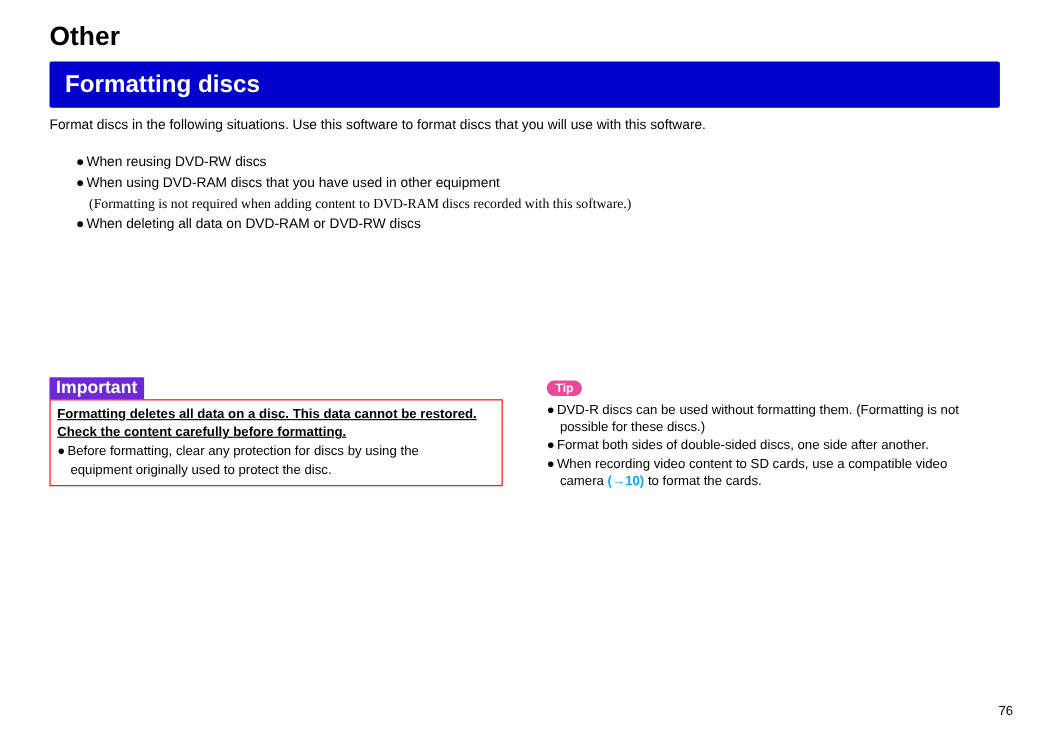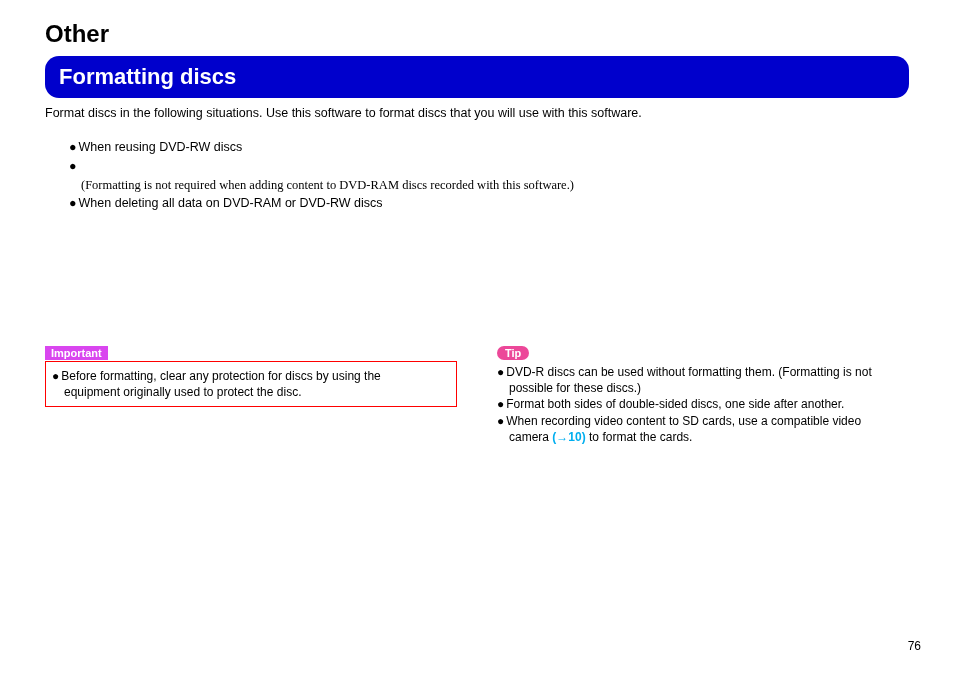--- a/index.html
+++ b/index.html
@@ -16,21 +16,21 @@
       font-weight: bold;
       color: #000;
       margin-bottom: 8px;
     }
     .title-bar {
       background: #0000CC;
       color: #fff;
       font-size: 22px;
       font-weight: bold;
       padding: 8px 14px;
-      border-radius: 14px;
+      border-radius: 2px;
       margin-bottom: 8px;
     }
     .intro {
       font-size: 12.5px;
       color: #000;
       margin-bottom: 18px;
     }
     .top-list {
       padding-left: 24px;
       font-size: 12.5px;
@@ -40,23 +40,23 @@
     .top-list .bullet { margin-right: 2px; }
     .top-list .sub { padding-left: 12px; font-family: Liberation Serif, serif; }
     .columns {
       display: flex;
       gap: 40px;
       margin-top: 130px;
     }
     .col { flex: 1; }
     .label-important {
       display: inline-block;
-      background: #d946ef;
+      background: #6d28d9;
       color: #fff;
-      font-size: 11px;
+      font-size: 16px;
       font-weight: bold;
       padding: 1px 6px;
       margin-bottom: 0;
     }
     .important-box {
       border: 1.5px solid #FF0000;
       padding: 4px 6px 6px 6px;
       font-size: 12px;
       line-height: 1.35;
     }
@@ -101,32 +101,34 @@
 
 <div class="intro">Format discs in the following situations. Use this software to format discs that you will use with this software.</div>
 
 <div class="top-list">
   <div class="item">
     <span class="bullet">●</span>
     <span>When reusing DVD-RW discs</span>
   </div>
   <div class="item">
     <span class="bullet">●</span>
+    <span>When using DVD-RAM discs that you have used in other equipment</span>
   </div>
   <div class="sub">(Formatting is not required when adding content to DVD-RAM discs recorded with this software.)</div>
   <div class="item">
     <span class="bullet">●</span>
     <span>When deleting all data on DVD-RAM or DVD-RW discs</span>
   </div>
 </div>
 
 <div class="columns">
   <div class="col">
     <div class="label-important">Important</div>
     <div class="important-box">
+      <div class="warning">Formatting deletes all data on a disc. This data cannot be restored. Check the content carefully before formatting.</div>
       <div class="imp-item">
         <span class="bullet">●</span>
         <span>Before formatting, clear any protection for discs by using the</span>
       </div>
       <div class="cont">equipment originally used to protect the disc.</div>
     </div>
   </div>
 
   <div class="col">
     <div class="label-tip">Tip</div>

